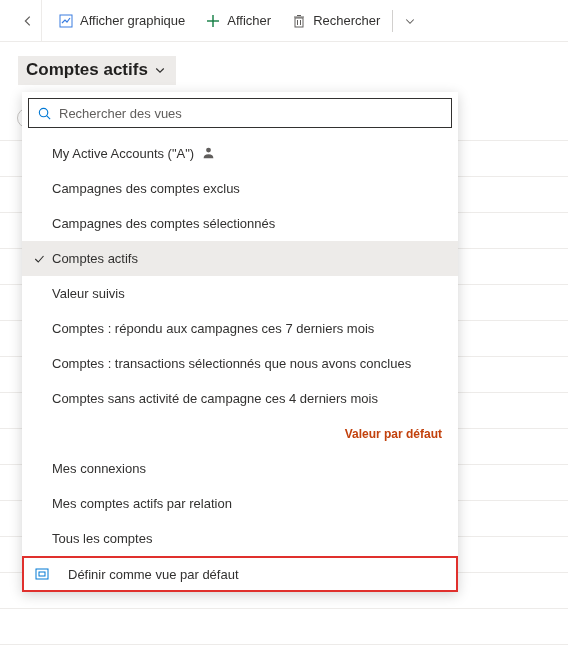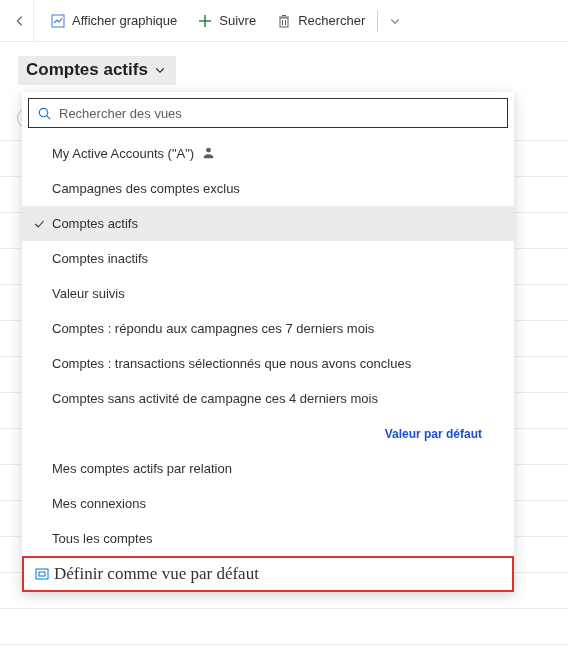--- a/index.html
+++ b/index.html
@@ -11,21 +11,21 @@
     width: 568px;
     height: 665px;
     overflow: hidden;
     position: relative;
   }
   .toolbar {
     display: flex;
     align-items: center;
     height: 42px;
     border-bottom: 1px solid #edebe9;
-    padding: 0 6px;
+    padding: 0 14px;
   }
   .toolbar-back {
     width: 28px;
     height: 42px;
     display: flex;
     align-items: center;
     justify-content: center;
     cursor: pointer;
     border-right: 1px solid #edebe9;
     margin-right: 6px;
@@ -80,21 +80,21 @@
     top: 108px;
     width: 20px; height: 20px;
     border: 1px solid #c8c6c4;
     border-radius: 50%;
   }
 
   .dropdown {
     position: absolute;
     left: 22px;
     top: 92px;
-    width: 492px;
+    width: 436px;
     background: #fff;
     box-shadow: 0 3px 12px rgba(0,0,0,0.18);
     z-index: 10;
   }
   .search-wrap {
     padding: 6px 6px 4px 6px;
   }
   .search-box {
     display: flex;
     align-items: center;
@@ -127,37 +127,36 @@
   .view-item .check {
     position: absolute;
     left: 10px;
     width: 14px;
     display:flex; align-items:center; justify-content:center;
   }
   .view-item.selected { background: #edebe9; }
   .view-item .person-glyph { margin-left: 8px; color: #605e5c; }
   .view-item .default-label {
     position: absolute;
-    right: 32px;
+    right: 16px;
     font-size: 12px;
     font-weight: 600;
-    color: #1d4ed8;
+    color: #c2410c;
   }
 
   .dd-footer {
     display: flex;
     align-items: center;
     height: 36px;
     padding: 0 10px;
-    gap: 4px;
+    gap: 18px;
     border: 2px solid #e0302d;
     cursor: pointer;
     color: #323130;
-    font-size: 17px;
-    font-family: Liberation Serif, serif;
+    font-size: 13px;
   }
   .dd-footer .icn { width:16px; height:16px; color:#0078d4; display:flex; align-items:center; justify-content:center; }
 </style>
 </head>
 <body>
 
 <div class="toolbar">
   <div class="toolbar-back">
     <svg width="14" height="14" viewBox="0 0 16 16">
         <path d="M10 3 L5 8 L10 13" stroke="#605e5c" stroke-width="1.4" fill="none"></path>
@@ -172,21 +171,21 @@
     </span>
     <span>Afficher graphique</span>
   </div>
   <div class="toolbar-btn">
     <span class="icn">
       <svg width="16" height="16" viewBox="0 0 16 16">
           <line x1="8" y1="2" x2="8" y2="14" stroke="#107c41" stroke-width="1.4"></line>
           <line x1="2" y1="8" x2="14" y2="8" stroke="#107c41" stroke-width="1.4"></line>
         </svg>
     </span>
-    <span>Suivre</span>
+    <span>Afficher</span>
   </div>
   <div class="toolbar-btn">
     <span class="icn">
       <svg width="16" height="16" viewBox="0 0 16 16">
           <rect x="4" y="5" width="8" height="9" fill="none" stroke="#605e5c" stroke-width="1"></rect>
           <line x1="3" y1="4" x2="13" y2="4" stroke="#605e5c" stroke-width="1"></line>
           <line x1="6" y1="2.5" x2="10" y2="2.5" stroke="#605e5c" stroke-width="1"></line>
           <line x1="6.5" y1="7" x2="6.5" y2="12" stroke="#605e5c" stroke-width="1"></line>
           <line x1="9.5" y1="7" x2="9.5" y2="12" stroke="#605e5c" stroke-width="1"></line>
         </svg>
@@ -246,51 +245,51 @@
       <span class="person-glyph">
         <svg width="13" height="13" viewBox="0 0 16 16">
             <circle cx="8" cy="5" r="3" fill="#605e5c"></circle>
             <path d="M2 15 Q2 10 8 10 Q14 10 14 15 Z" fill="#605e5c"></path>
           </svg>
       </span>
     </div>
     <div class="view-item">
       <span>Campagnes des comptes exclus</span>
     </div>
+    <div class="view-item">
+      <span>Campagnes des comptes sélectionnés</span>
+    </div>
     <div class="view-item selected">
       <span class="check">
         <svg width="12" height="12" viewBox="0 0 16 16">
             <path d="M3 8 L7 12 L14 4" stroke="#323130" stroke-width="1.5" fill="none"></path>
           </svg>
       </span>
       <span>Comptes actifs</span>
     </div>
     <div class="view-item">
-      <span>Comptes inactifs</span>
-    </div>
-    <div class="view-item">
       <span>Valeur suivis</span>
     </div>
     <div class="view-item">
       <span>Comptes : répondu aux campagnes ces 7 derniers mois</span>
     </div>
     <div class="view-item">
       <span>Comptes : transactions sélectionnés que nous avons conclues</span>
     </div>
     <div class="view-item">
       <span>Comptes sans activité de campagne ces 4 derniers mois</span>
     </div>
     <div class="view-item">
       <span class="default-label">Valeur par défaut</span>
     </div>
     <div class="view-item">
+      <span>Mes connexions</span>
+    </div>
+    <div class="view-item">
       <span>Mes comptes actifs par relation</span>
-    </div>
-    <div class="view-item">
-      <span>Mes connexions</span>
     </div>
     <div class="view-item">
       <span>Tous les comptes</span>
     </div>
   </div>
 
   <div class="dd-footer">
     <span class="icn">
       <svg width="16" height="16" viewBox="0 0 16 16">
           <rect x="2" y="3" width="12" height="10" fill="none" stroke="#0078d4" stroke-width="1"></rect>

